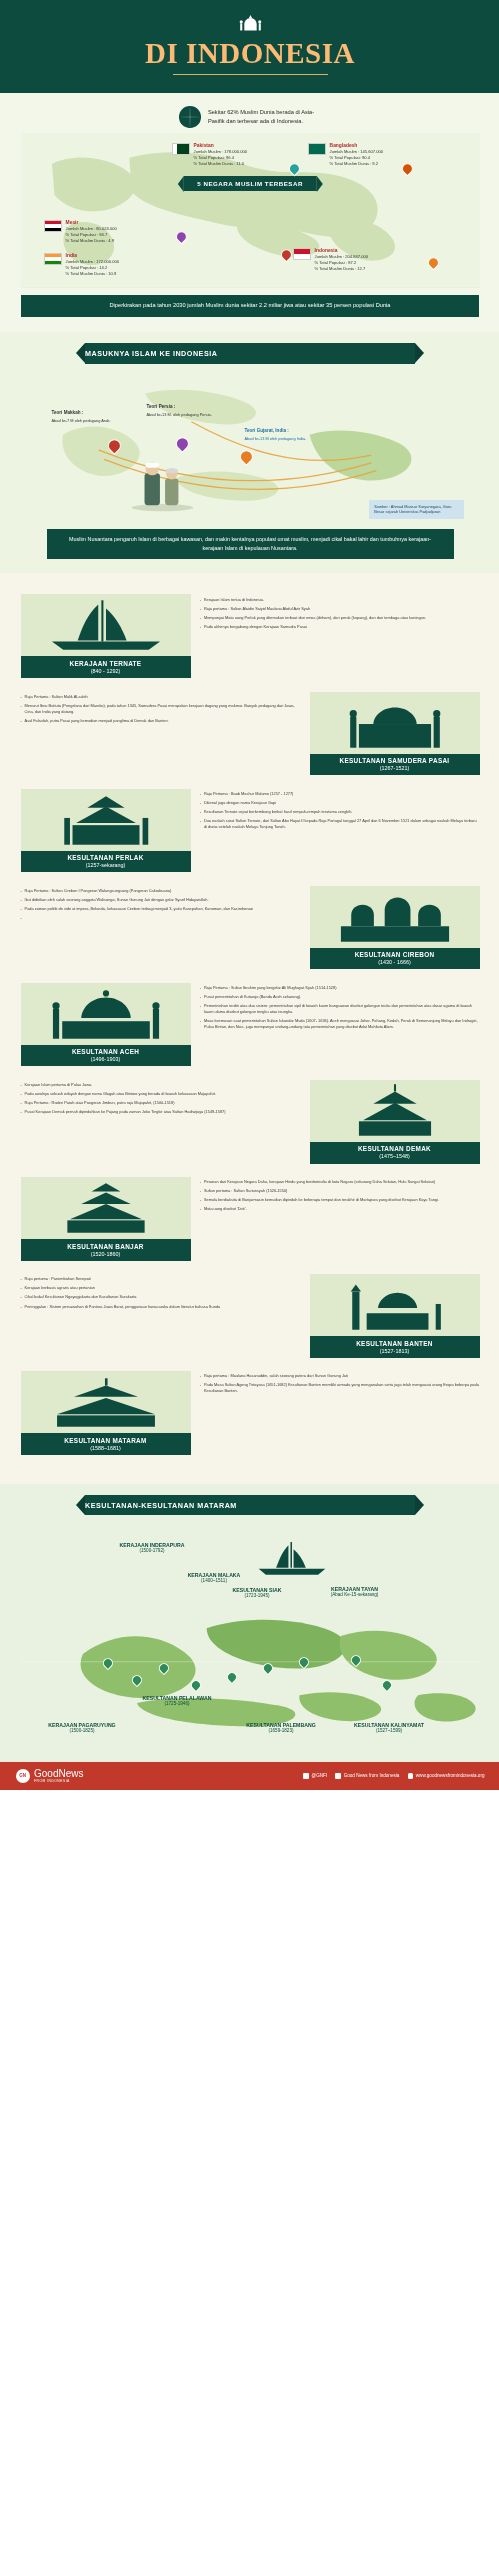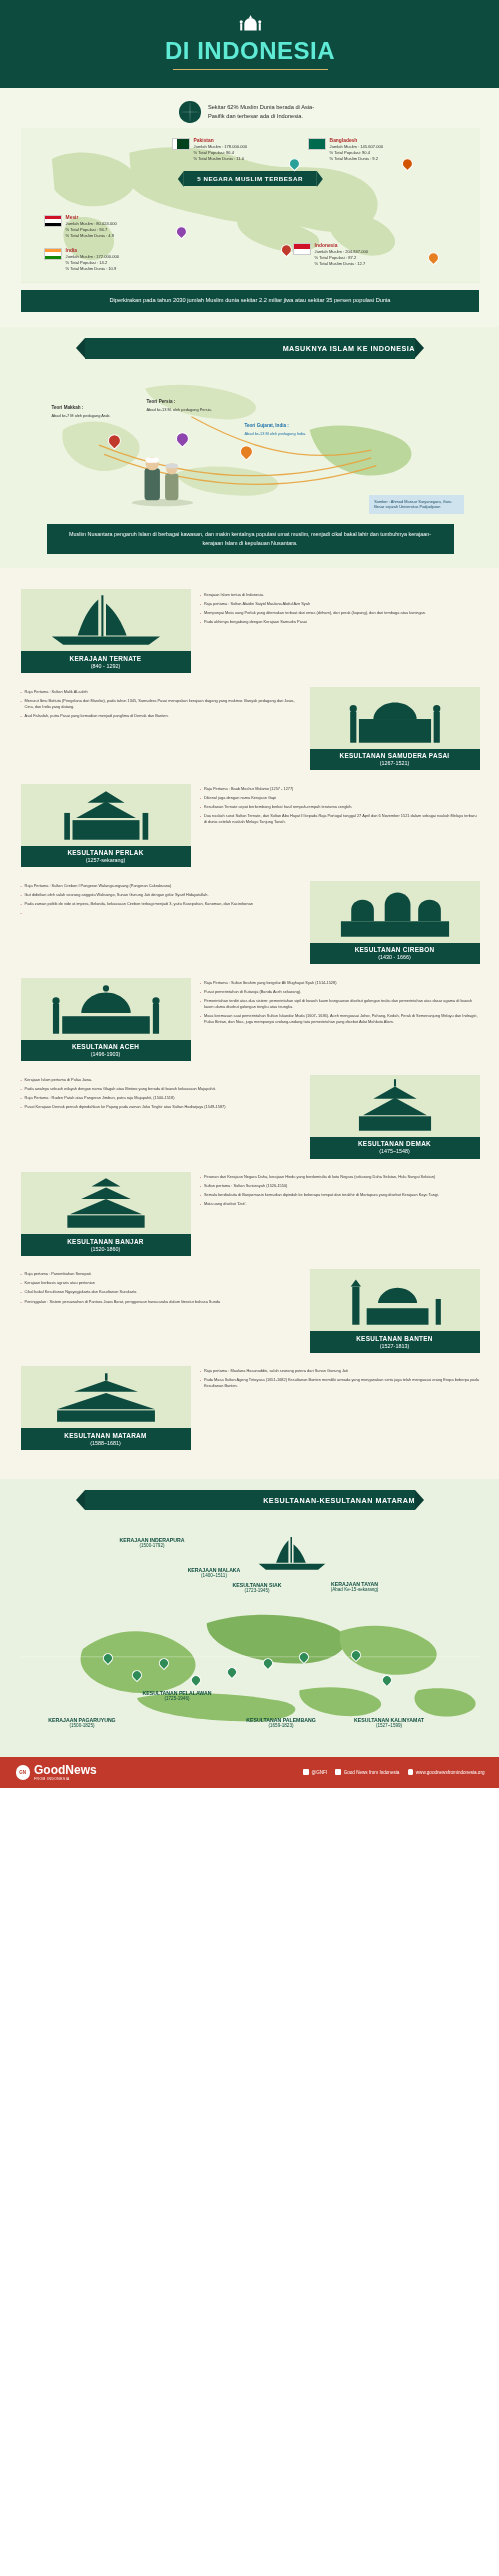--- a/index.html
+++ b/index.html
@@ -23,24 +23,25 @@
     position: relative;
   }
   .header-sub {
     color: #ffffff;
     font-size: 9.8px;
     letter-spacing: 1.3px;
     font-weight: normal;
     margin-bottom: 2.1px;
   }
   .header-title {
-    color: #5eead4;
-    font-size: 24px;
+    color: #fdba74;
+    font-size: 29px;
     font-weight: bold;
     letter-spacing: 0.5px;
+    font-family: Liberation Serif, serif;
   }
   .header-rule {
     width: 155px; height: 1px; background: #d9b36c;
     margin: 4.1px auto 0 auto;
   }
 
   
   .sec-world {
     background: #f2f7e9;
     padding: 13.4px 20.6px 15.5px 20.6px;
@@ -93,21 +94,21 @@
 
   .footer-note {
     background: #0d4b3f; color: #fff; text-align: center;
     font-size: 5.7px; line-height: 1.6; padding: 6.2px 10.3px; margin-top: 7.2px;
   }
 
   
   .sec-entry { background: #eef4e2; padding: 11.3px 0 13.4px 0; position: relative; }
   .banner {
     width: 330px; margin: 0 auto; background: #0d4b3f; color: #fff;
-    text-align: right; font-size: 7.2px; font-weight: bold; letter-spacing: 0.5px;
+    text-align: left; font-size: 7.2px; font-weight: bold; letter-spacing: 0.5px;
     padding: 5.7px 0; position: relative;
   }
   .banner:before, .banner:after {
     content: ""; position: absolute; top: 0; width: 0; height: 0;
     border-top: 10.3px solid transparent; border-bottom: 10.3px solid transparent;
   }
   .banner:before { left: -9.3px; border-right: 9.3px solid #0b3e34; }
   .banner:after { right: -9.3px; border-left: 9.3px solid #0b3e34; }
 
   .entry-map { position: relative; width: 459px; height: 149px; margin: 9.3px auto 0 auto; }
@@ -175,21 +176,21 @@
   
   .footer {
     background: #c0392b; color: #fff; padding: 6.2px 15.5px;
     display: flex; align-items: center; justify-content: space-between;
   }
   .brand { display: flex; align-items: center; gap: 4.1px; }
   .brand-mark {
     width: 14.4px; height: 14.4px; border-radius: 50%; background: #fff; color: #c0392b;
     font-size: 4.6px; font-weight: bold; display: flex; align-items: center; justify-content: center;
   }
-  .brand-name { font-size: 12px; font-weight: bold; text-align: right; }
+  .brand-name { font-size: 10px; font-weight: normal; text-align: right; }
   .brand-sub { font-size: 3.3px; letter-spacing: 0.5px; }
   .social { display: flex; align-items: center; gap: 8.2px; font-size: 4.6px; }
   .social span { display: flex; align-items: center; gap: 2.6px; }
   .ic { width: 5.7px; height: 5.7px; display: inline-block; background: #fff; }
   .ic.tw { border-radius: 1px; }
   .ic.fb { border-radius: 1px; }
   .ic.ig { border-radius: 1.5px; }
 </style>
 </head>
 <body>

